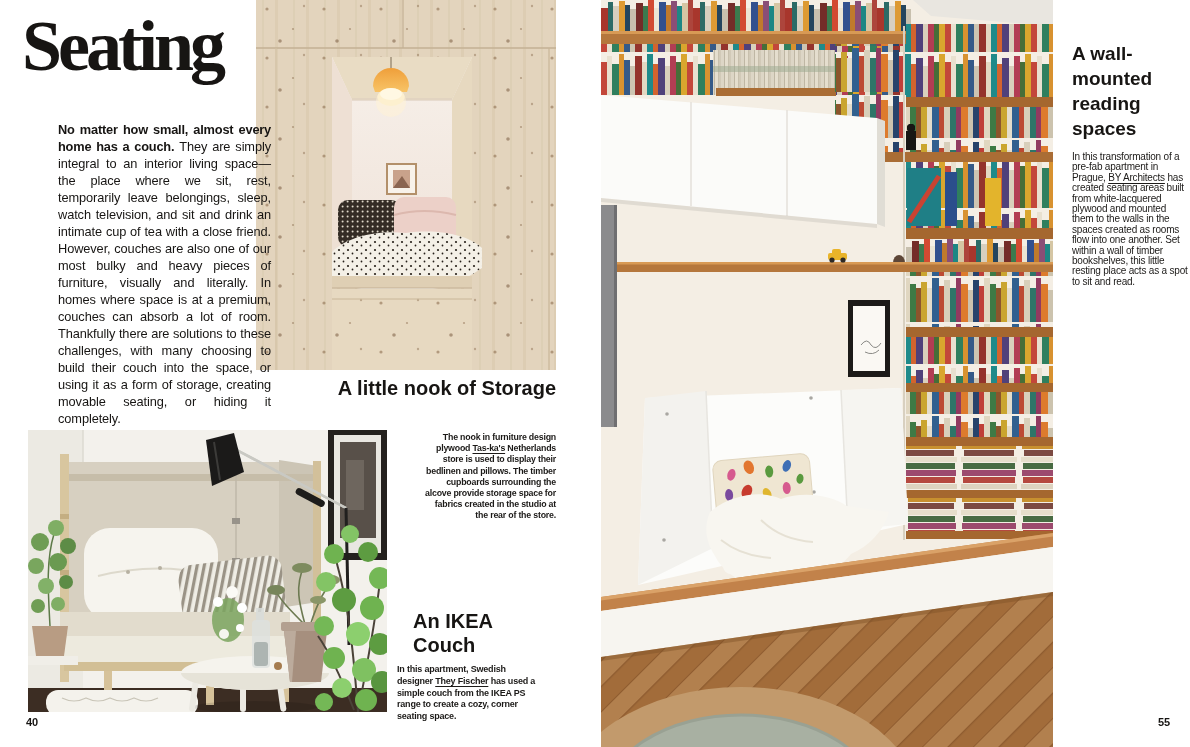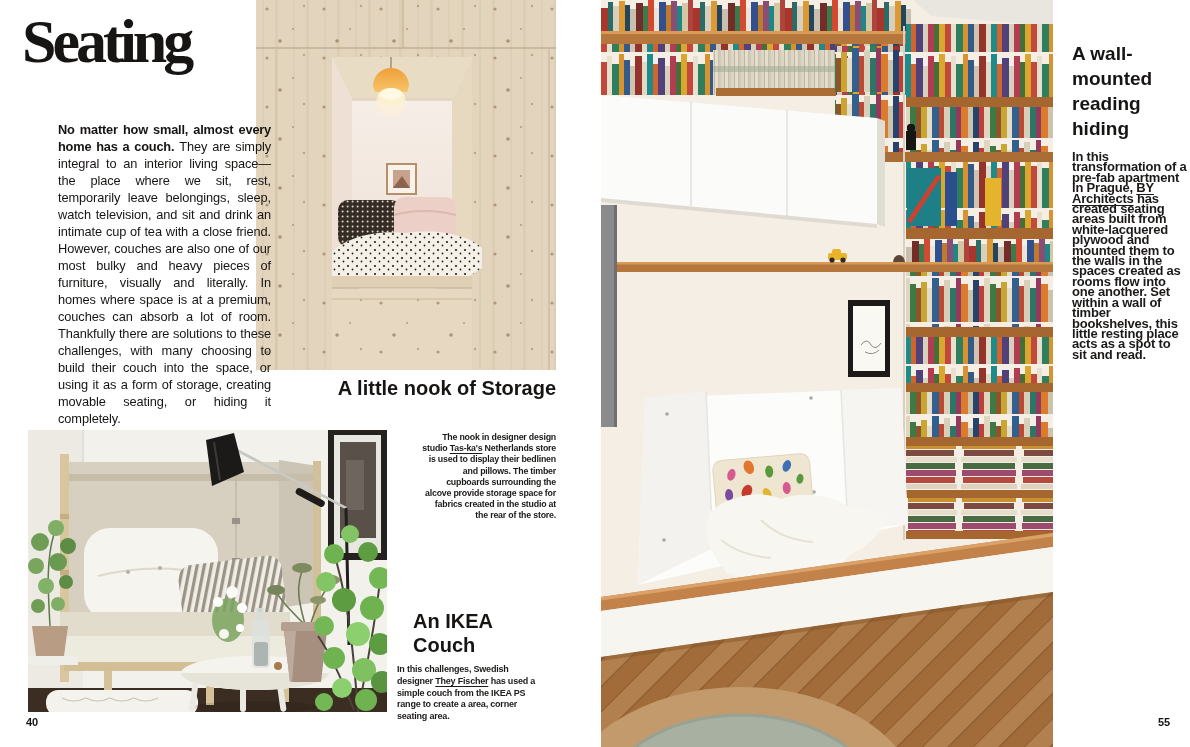--- a/index.html
+++ b/index.html
@@ -1,35 +1,35 @@
 <!DOCTYPE html>
 <html><head>
 <meta charset="utf-8">
 <style>
   html,body{margin:0;padding:0;}
   body{width:1190px;height:747px;position:relative;background:#ffffff;overflow:hidden;
        font-family:"Liberation Sans",sans-serif;color:#171513;}
   .abs{position:absolute;}
   .photo{position:absolute;overflow:hidden;}
   #title{left:22px;top:10px;font-family:"Liberation Serif",serif;font-weight:bold;
-         font-size:62px;line-height:1;letter-spacing:-4px;z-index:5;}
+         font-size:72px;line-height:1;letter-spacing:-4px;z-index:5;}
   #body-text{left:58px;top:121px;width:213px;font-size:12.8px;line-height:17px;
              text-align:justify;letter-spacing:-0.1px;}
   #body-text b{letter-spacing:-0.2px;}
   .h-caption{font-weight:bold;letter-spacing:-0.2px;}
   #storage-heading{right:634px;top:377px;width:220px;text-align:right;
                    font-size:20px;line-height:23px;font-weight:bold;}
   #storage-caption{right:634px;top:432px;width:136px;text-align:right;
                    font-size:8.8px;line-height:11.2px;font-weight:bold;color:#1c1a18;}
   #ikea-heading{left:397px;top:609px;width:110px;font-size:20px;line-height:24px;font-weight:bold;margin-left:16px;}
   #ikea-caption{left:397px;top:664px;width:146px;font-size:9px;line-height:11.8px;
                 font-weight:bold;color:#1c1a18;}
   #bench-heading{left:1072px;top:41px;width:100px;font-size:19px;line-height:25px;font-weight:bold;}
-  #bench-caption{left:1072px;top:152px;width:116px;font-size:13px;line-height:10.4px;
-                 font-weight:bold;color:#1c1a18;}
+  #bench-caption{left:1072px;top:152px;width:116px;font-size:10px;line-height:10.4px;
+                 font-weight:normal;color:#1c1a18;}
   .pagenum{font-size:11px;font-weight:bold;}
   #pagenum-left{left:26px;top:716px;}
   #pagenum-right{left:1158px;top:716px;}
   .cap-link{text-decoration:underline;text-decoration-thickness:1px;text-underline-offset:1.5px;color:inherit;}
 </style>
 </head>
 <body>
 
 <div class="photo" style="left:256px;top:0;width:300px;height:370px;">
 <svg width="300" height="370" viewBox="0 0 300 370" xmlns="http://www.w3.org/2000/svg">
@@ -110,21 +110,21 @@
   <rect x="76" y="289" width="140" height="81" fill="url(#kn)"></rect>
   <line x1="76" y1="299" x2="216" y2="299" stroke="#c9b698" stroke-width="1"></line>
 </svg>
 </div>
 
 <div id="title" class="abs">Seating</div>
 
 <div id="body-text" class="abs"><b>No matter how small, almost every home has a couch. </b><span>They are simply integral to an interior living space—the place where we sit, rest, temporarily leave belongings, sleep, watch television, and sit and drink an intimate cup of tea with a close friend. However, couches are also one of our most bulky and heavy pieces of furniture, visually and literally. In homes where space is at a premium, couches can absorb a lot of room. Thankfully there are solutions to these challenges, with many choosing to build their couch into the space, or using it as a form of storage, creating movable seating, or hiding it completely.</span></div>
 
 <div id="storage-heading" class="abs">A little nook of Storage</div>
-<div id="storage-caption" class="abs h-caption"><span>The nook in designer design studio </span><a class="cap-link">Tas-ka's</a><span> Netherlands store is used to display their bedlinen and pillows. The timber cupboards surrounding the alcove provide storage space for fabrics created in the studio at the rear of the store.</span></div>
+<div id="storage-caption" class="abs h-caption"><span>The nook in furniture design plywood </span><a class="cap-link">Tas-ka's</a><span> Netherlands store is used to display their bedlinen and pillows. The timber cupboards surrounding the alcove provide storage space for fabrics created in the studio at the rear of the store.</span></div>
 
 <div class="photo" style="left:28px;top:430px;width:359px;height:282px;">
 <svg width="359" height="282" viewBox="0 0 359 282" xmlns="http://www.w3.org/2000/svg">
   <defs>
     <pattern id="str" width="7" height="7" patternUnits="userSpaceOnUse" patternTransform="rotate(18)">
       <rect width="7" height="7" fill="#efede5"></rect>
       <rect width="3.2" height="7" fill="#9a9386"></rect>
     </pattern>
   </defs>
   <rect width="359" height="282" fill="#f3f1ec"></rect>
@@ -253,21 +253,21 @@
         <circle cx="336" cy="240" r="12" fill="#7fc161"></circle>
     <circle cx="354" cy="252" r="11" fill="#599540"></circle>
         <circle cx="314" cy="258" r="10" fill="#8ccf6e"></circle>
     <circle cx="338" cy="270" r="11" fill="#6fb350"></circle>
         <circle cx="296" cy="272" r="9" fill="#74b856"></circle>
   </g>
 </svg>
 </div>
 
 <div id="ikea-heading" class="abs">An IKEA Couch</div>
-<div id="ikea-caption" class="abs h-caption"><span>In this challenges, Swedish designer </span><a class="cap-link">They Fischer</a><span> has used a simple couch from the IKEA PS range to create a area, corner seating area.</span></div>
+<div id="ikea-caption" class="abs h-caption"><span>In this apartment, Swedish designer </span><a class="cap-link">They Fischer</a><span> has used a simple couch from the IKEA PS range to create a cozy, corner seating space.</span></div>
 
 <div class="photo" style="left:601px;top:0;width:452px;height:747px;">
 <svg width="452" height="747" viewBox="0 0 452 747" xmlns="http://www.w3.org/2000/svg">
   <defs>
     <pattern id="bkA" width="92" height="34" patternUnits="userSpaceOnUse">
       <rect x="0" y="8" width="7" height="26" fill="#a8362c"></rect>
           <rect x="7" y="2" width="5" height="32" fill="#2c6b66"></rect>
       <rect x="12" y="6" width="6" height="28" fill="#d7cfbf"></rect>
           <rect x="18" y="1" width="6" height="33" fill="#dd9a33"></rect>
       <rect x="24" y="5" width="5" height="29" fill="#24455e"></rect>
@@ -467,17 +467,17 @@
   <polygon points="0,657 452,592 452,596 0,661" fill="#7e5227" opacity="0.45"></polygon>
 
   <g>
     <ellipse cx="140" cy="805" rx="178" ry="118" fill="#c29a6c"></ellipse>
     <ellipse cx="140" cy="805" rx="138" ry="90" fill="#a8b0a2"></ellipse>
     <ellipse cx="140" cy="805" rx="138" ry="90" fill="none" stroke="#99a193" stroke-width="3"></ellipse>
   </g>
 </svg>
 </div>
 
-<div id="bench-heading" class="abs">A wall-mounted reading hiding</div>
+<div id="bench-heading" class="abs">A wall-mounted reading spaces</div>
 <div id="bench-caption" class="abs h-caption"><span>In this transformation of a pre-fab apartment in Prague, </span><a class="cap-link">BY Architects</a><span> has created seating areas built from white-lacquered plywood and mounted them to the walls in the spaces created as rooms flow into one another. Set within a wall of timber bookshelves, this little resting place acts as a spot to sit and read.</span></div>
 
 <div id="pagenum-left" class="abs pagenum">40</div>
 <div id="pagenum-right" class="abs pagenum">55</div>
 
 </body></html>

